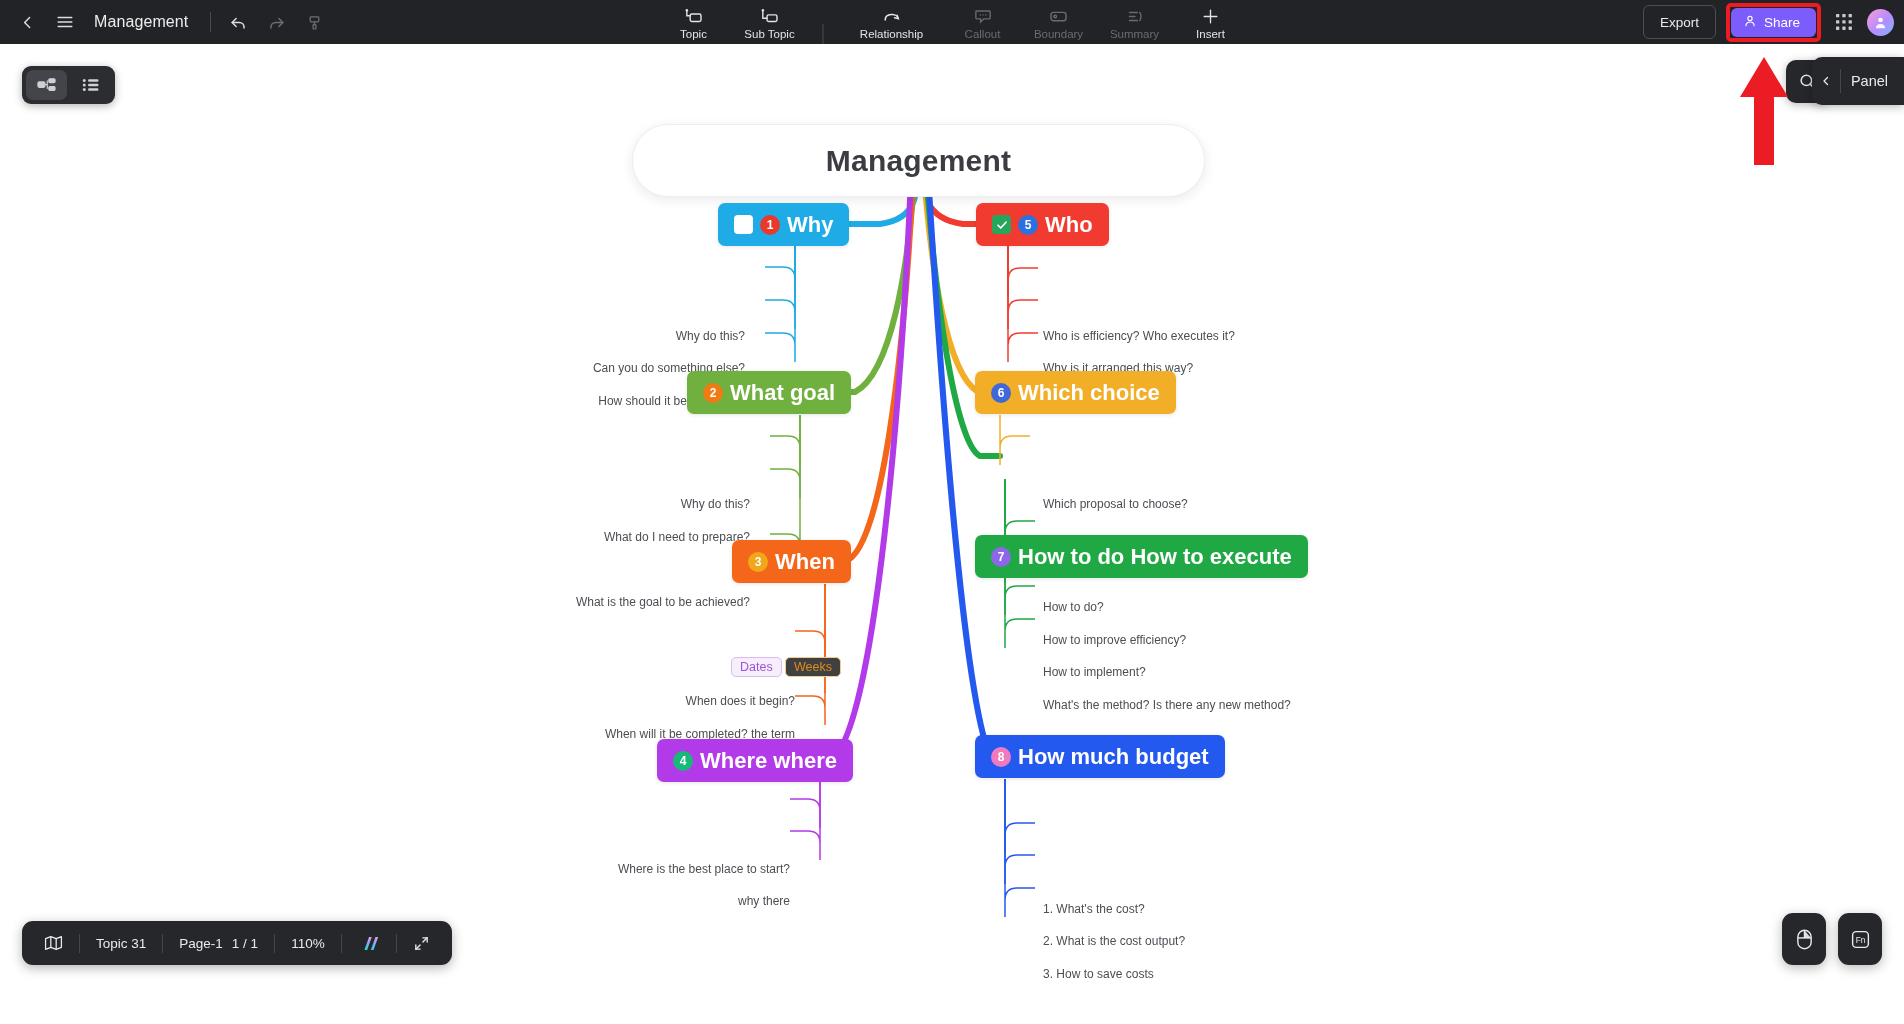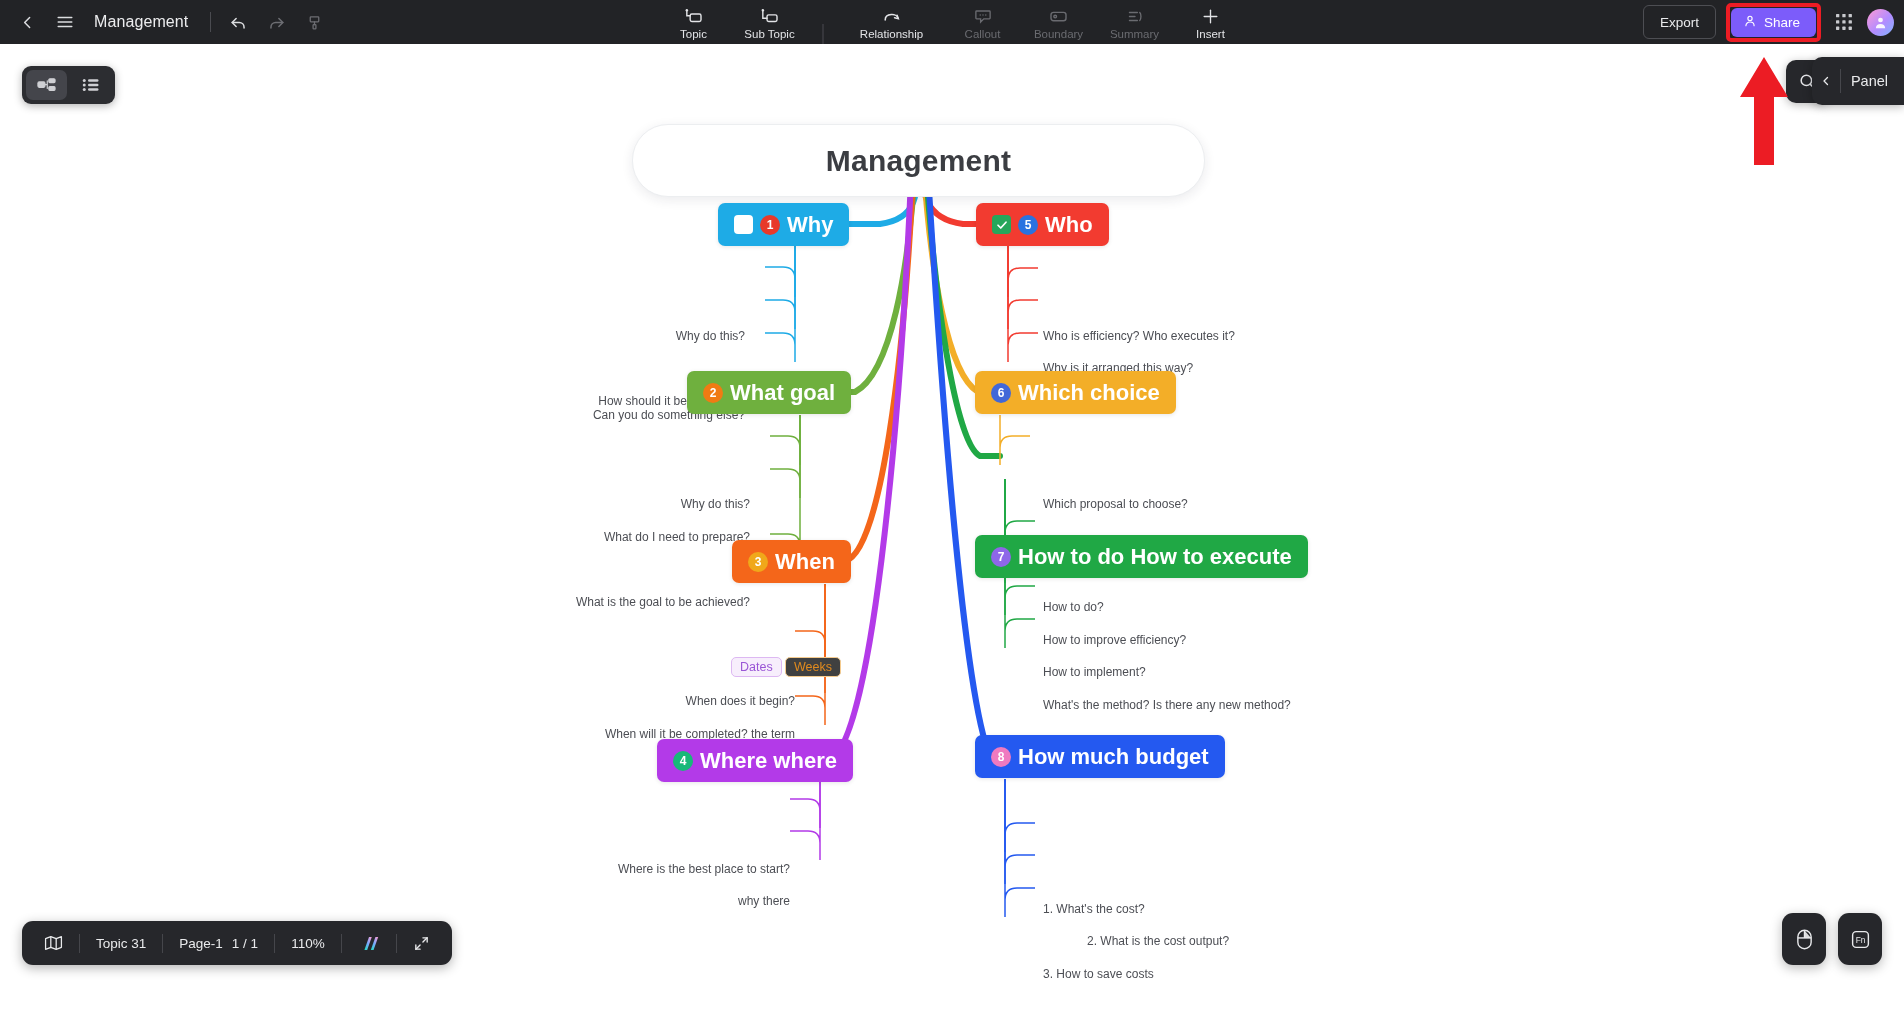--- a/index.html
+++ b/index.html
@@ -384,21 +384,21 @@
     <div class="node root">
       <span class="root-text">Management</span>
     </div>
 
     <div class="node branch" style="left:718px; top:159px; background:#1eabe6;">
       <span class="chk off"></span>
       <span class="badge" style="background:#e8392a;">1</span>
       <span>Why</span>
     </div>
     <div class="leaf r" style="left:395px; top:282px; width:350px;">Why do this?</div>
-    <div class="leaf r" style="left:395px; top:314px; width:350px;margin-top:47px;">Can you do something else?</div>
+    <div class="leaf r" style="left:395px; top:314px; width:350px;">Can you do something else?</div>
     <div class="leaf r" style="left:395px; top:347px; width:350px;">How should it be arranged?</div>
 
     <div class="node branch" style="left:687px; top:327px; background:#6fb03e;">
       <span class="badge" style="background:#f07b13;">2</span>
       <span>What goal</span>
     </div>
     <div class="leaf r" style="left:400px; top:450px; width:350px;">Why do this?</div>
     <div class="leaf r" style="left:400px; top:483px; width:350px;">What do I need to prepare?</div>
     <div class="leaf r" style="left:400px; top:548px; width:350px;">What is the goal to be achieved?</div>
 
@@ -445,21 +445,21 @@
     <div class="leaf" style="left:1043px; top:553px;">How to do?</div>
     <div class="leaf" style="left:1043px; top:586px;">How to improve efficiency?</div>
     <div class="leaf" style="left:1043px; top:618px;">How to implement?</div>
     <div class="leaf" style="left:1043px; top:651px;">What's the method? Is there any new method?</div>
 
     <div class="node branch" style="left:975px; top:691px; background:#2459f0;">
       <span class="badge" style="background:#ef7ac0;">8</span>
       <span>How much budget</span>
     </div>
     <div class="leaf" style="left:1043px; top:855px;">1. What's the cost?</div>
-    <div class="leaf" style="left:1043px; top:887px;margin-left:44px;">2. What is the cost output?</div>
+    <div class="leaf" style="left:1043px; top:887px;">2. What is the cost output?</div>
     <div class="leaf" style="left:1043px; top:920px;">3. How to save costs</div>
   </div>
 
   <div class="view-toggle">
     <div class="vt-btn active">
       <svg width="19" height="14" viewBox="0 0 24 18" fill="none" stroke="currentColor" stroke-width="1.5">
         <rect x="1" y="5" width="9" height="7" rx="1.6" fill="currentColor"></rect>
         <rect x="15" y="1" width="8" height="5" rx="1.4" fill="currentColor"></rect>
         <rect x="15" y="11" width="8" height="5" rx="1.4" fill="currentColor"></rect>
         <path d="M10 8.5h3M13 3.5v10" stroke-linecap="round"></path>

